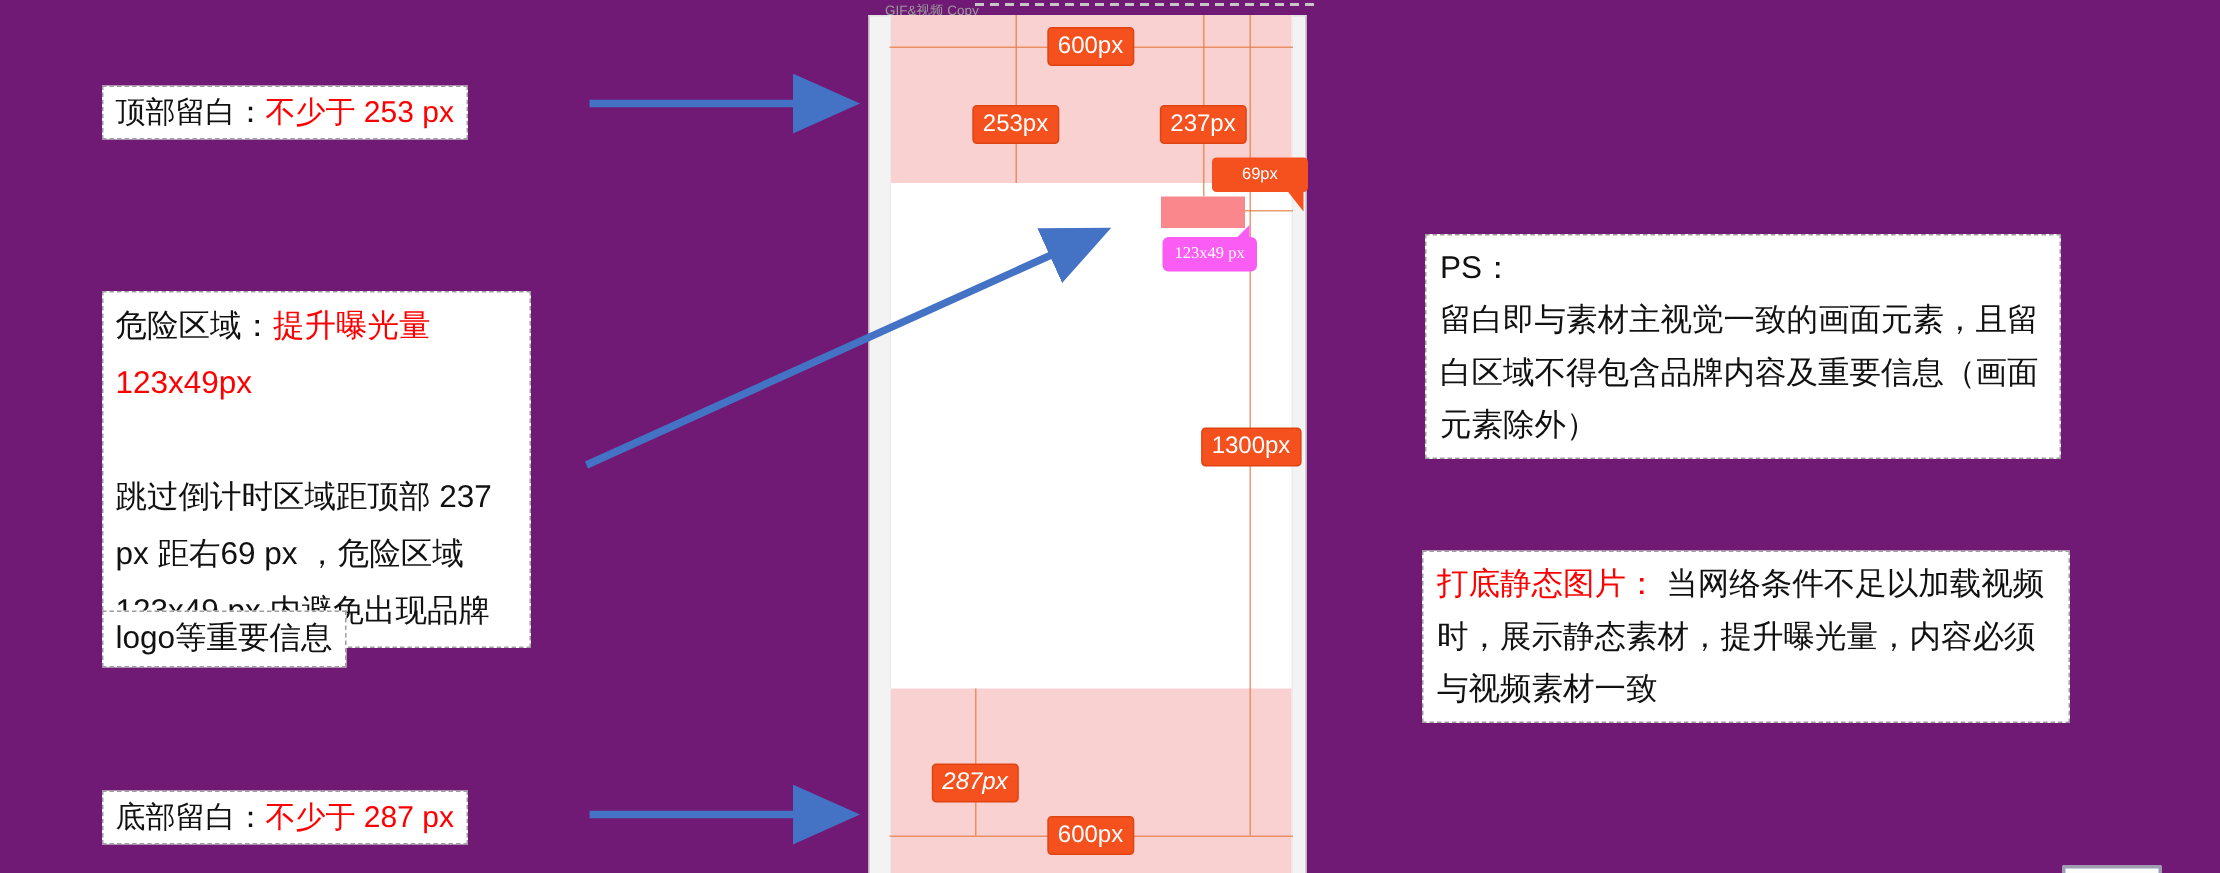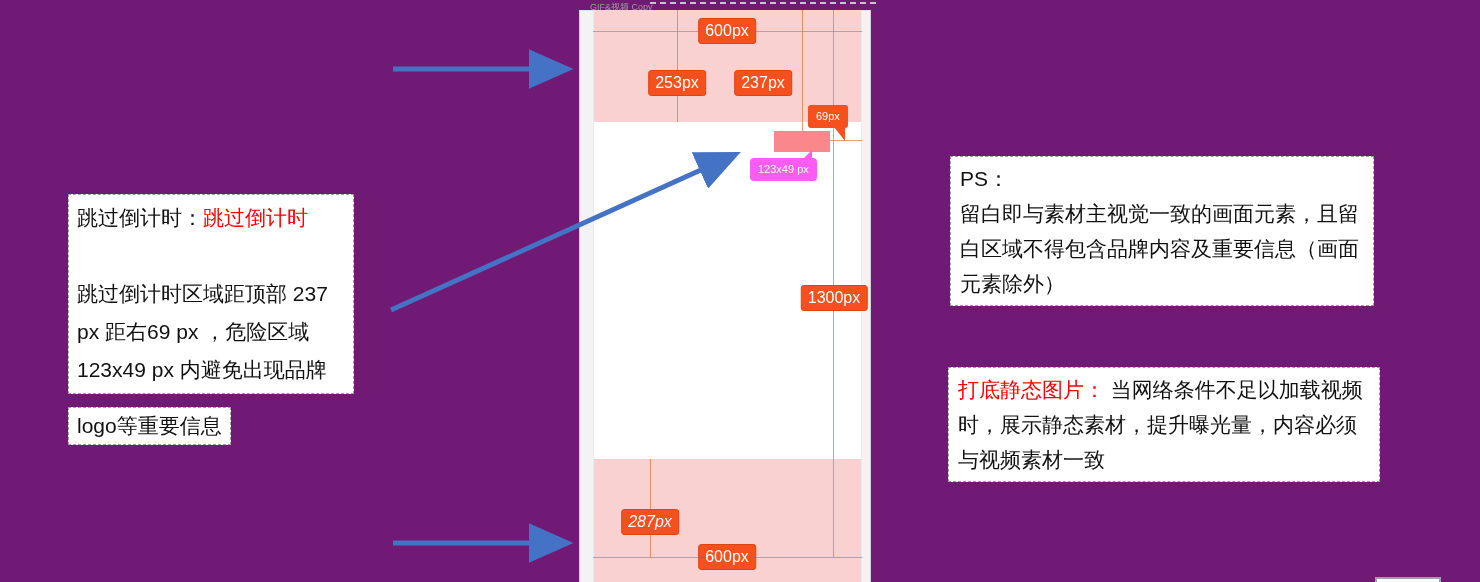--- a/index.html
+++ b/index.html
@@ -27,21 +27,21 @@
   
   .mline{position:absolute;background:rgba(228,122,66,0.75);}
   .mline-h{height:1px;}
   .mline-v{width:1px;}
 
   
   .mtag{position:absolute;transform:translate(-50%,-50%);
     background:#f4511e;border:1px solid #e04312;color:#fff;font-size:16px;
     line-height:1;padding:4px 6px;border-radius:3px;white-space:nowrap;z-index:5;}
   .mtag-bubble{position:absolute;background:#f4511e;color:#fff;font-size:11px;
-    line-height:1;padding:6px 8px;border-radius:3px;white-space:nowrap;z-index:6;}
+    line-height:1;padding:6px 20px;border-radius:3px;white-space:nowrap;z-index:6;}
   .bubble-tail{position:absolute;right:3px;bottom:-13px;width:0;height:0;
     border-top:14px solid #f4511e;border-left:11px solid transparent;}
   .mtag-magenta{position:absolute;background:#fb5cf3;color:#fff;font-size:11px;
     line-height:1;padding:6px 8px;border-radius:4px;white-space:nowrap;z-index:6;}
   .magenta-tail{position:absolute;right:5px;top:-8px;width:0;height:0;
     border-bottom:9px solid #fb5cf3;border-left:9px solid transparent;}
 
   .danger-rect{position:absolute;left:774px;top:131px;width:56px;height:21px;
     background:#f9878b;z-index:4;}
 
@@ -72,49 +72,60 @@
   <div class="mline mline-v" style="left:802px;top:10px;height:121px;"></div>
   <div class="mline mline-v" style="left:833px;top:10px;height:547px;"></div>
   <div class="mline mline-h" style="left:830px;top:140px;width:32px;"></div>
   <div class="mline mline-v" style="left:650px;top:459px;height:98px;"></div>
   <div class="mline mline-h" style="left:593px;top:557px;width:269px;"></div>
 
   <div class="danger-rect"></div>
 
   <div class="mtag" style="left:727px;top:31px;">600px</div>
   <div class="mtag" style="left:677px;top:83px;">253px</div>
-  <div class="mtag" style="left:763px;top:83px;">237px</div>
+  <div class="mtag" style="left:802px;top:83px;">237px</div>
 
   <div class="mtag-bubble" style="left:808px;top:105px;">
     <span>69px</span>
     <span class="bubble-tail"></span>
   </div>
 
-  <div class="mtag-magenta" style="left:750px;top:158px;">
+  <div class="mtag-magenta" style="left:775px;top:158px;font-family:Liberation Serif, serif;">
     <span>123x49 px</span>
     <span class="magenta-tail"></span>
   </div>
 
   <div class="mtag" style="left:834px;top:298px;">1300px</div>
   <div class="mtag" style="left:650px;top:522px;font-style:italic;">287px</div>
   <div class="mtag" style="left:727px;top:557px;">600px</div>
 
+  <div class="note" style="left:68px;top:57px;font-size:20px;line-height:28px;">
+    <span class="note-line">
+      <span>顶部留白：</span><span class="red">不少于 253 px</span>
+    </span>
+  </div>
 
   <div class="note" style="left:68px;top:194px;width:286px;font-size:21px;line-height:38px;padding:4px 8px;">
     <div>
-      <span>跳过倒计时：</span><span class="red">跳过倒计时</span>
+      <span>危险区域：</span><span class="red">提升曝光量</span>
     </div>
+    <div class="red">123x49px</div>
     <div style="height:38px;"></div>
     <div>跳过倒计时区域距顶部 237 px 距右69 px  ，危险区域 123x49 px 内避免出现品牌</div>
   </div>
 
   <div class="note" style="left:68px;top:407px;font-size:21px;line-height:30px;">
     <span>logo等重要信息</span>
   </div>
 
+  <div class="note" style="left:68px;top:527px;font-size:20px;line-height:28px;">
+    <span class="note-line">
+      <span>底部留白：</span><span class="red">不少于 287 px</span>
+    </span>
+  </div>
 
   <div class="note" style="left:948px;top:367px;width:432px;font-size:21px;line-height:35px;padding:4px 9px;">
     <span class="red">打底静态图片：</span><span> 当网络条件不足以加载视频时，展示静态素材，提升曝光量，内容必须与视频素材一致</span>
   </div>
 
   <div class="note" style="left:950px;top:156px;width:424px;font-size:21px;line-height:35px;padding:4px 9px;">
     <div>PS：</div>
     <div>留白即与素材主视觉一致的画面元素，且留白区域不得包含品牌内容及重要信息（画面元素除外）</div>
   </div>
 

